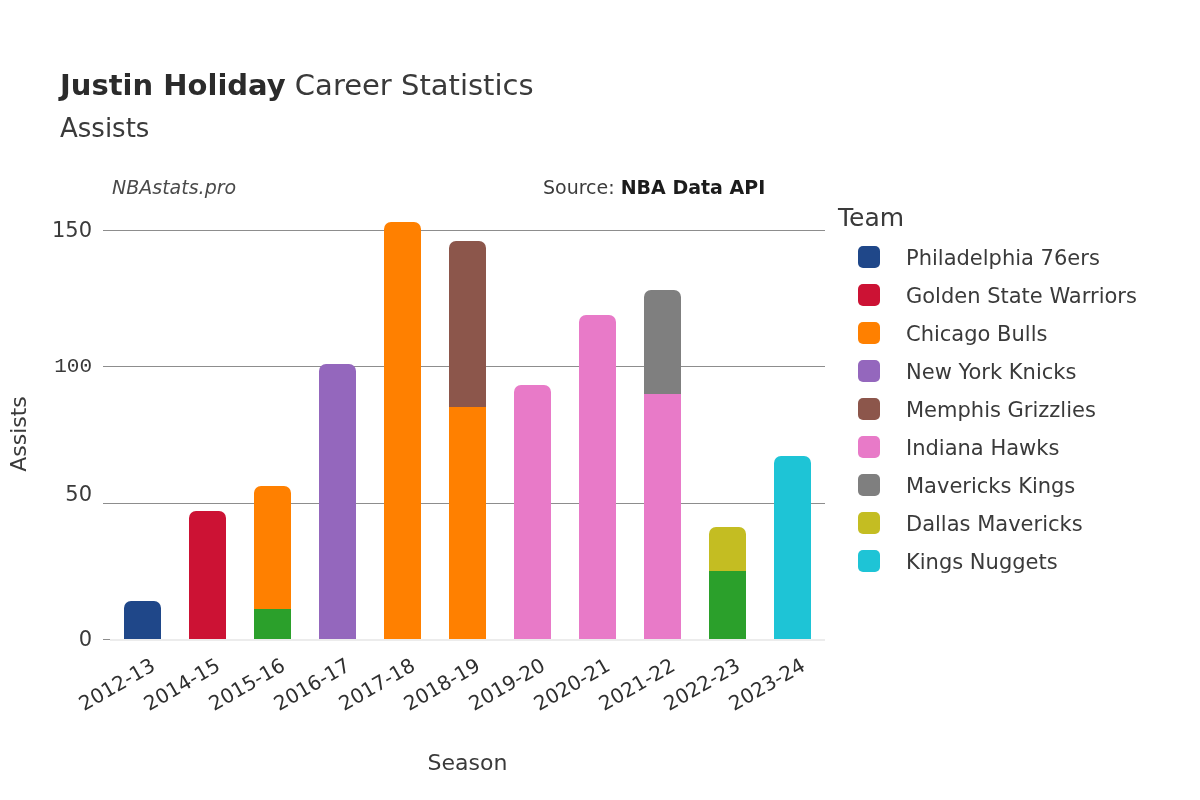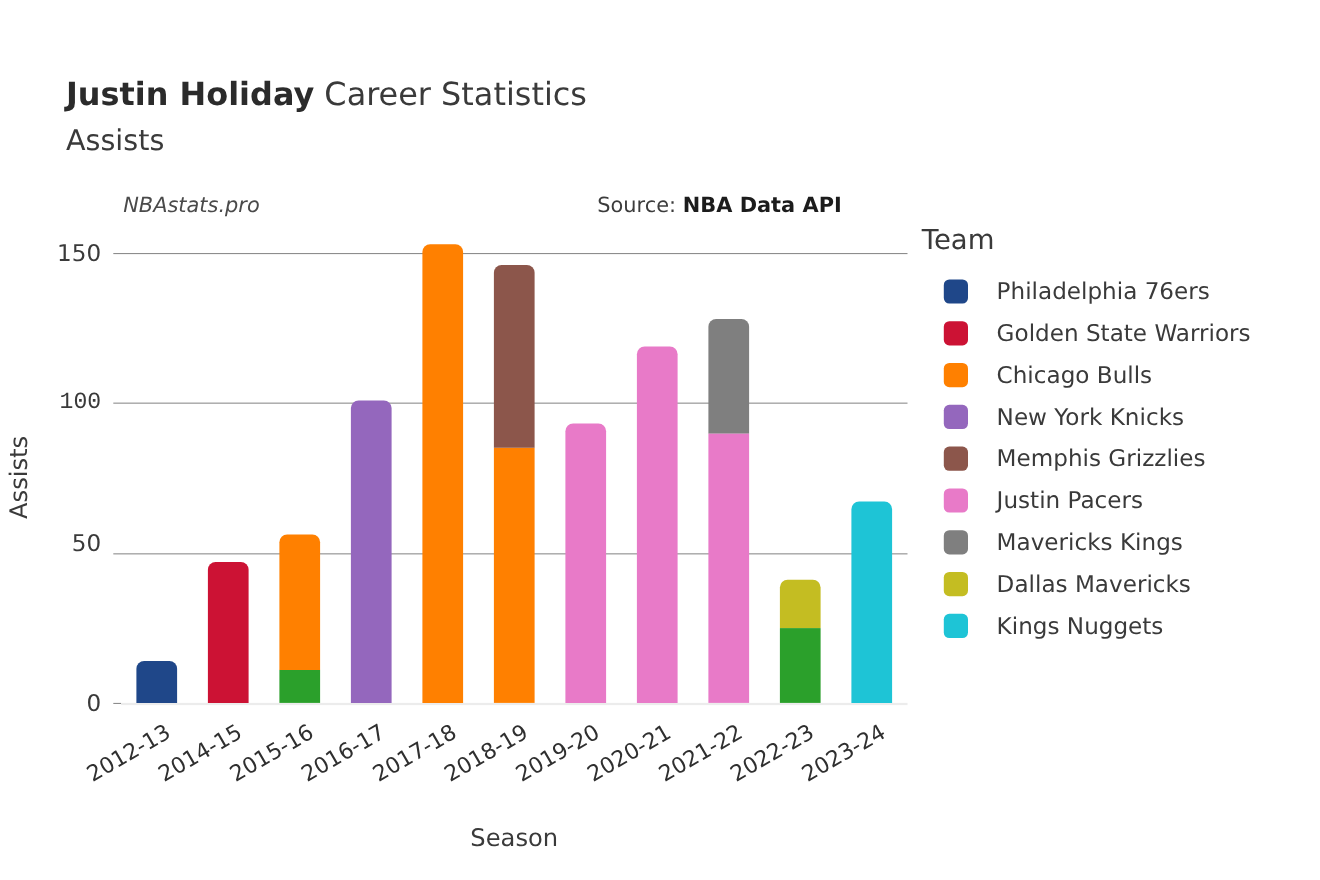--- a/index.html
+++ b/index.html
@@ -91,21 +91,21 @@
     text-align: right;
   }
 
   
   #legend { position: absolute; left: 838px; top: 204px; width: 350px; }
   #legend-title {
     font-size: 25px; color: #3a3a3a; margin: 0 0 14px 0;
     line-height: 28px;
   }
   .legend-row {
-    display: flex; align-items: center;
+    display: flex; align-items: flex-start;
     height: 38px;
   }
   .legend-swatch {
     width: 22px; height: 22px; border-radius: 5px;
     margin-left: 20px; margin-right: 26px;
     flex: 0 0 auto;
   }
   .legend-label {
     font-size: 21px; color: #3a3a3a; white-space: nowrap;
   }
@@ -216,21 +216,21 @@
         <div class="legend-row">
           <span class="legend-swatch" style="background: rgb(148, 103, 189);"></span>
           <span class="legend-label">New York Knicks</span>
         </div>
         <div class="legend-row">
           <span class="legend-swatch" style="background: rgb(140, 86, 75);"></span>
           <span class="legend-label">Memphis Grizzlies</span>
         </div>
         <div class="legend-row">
           <span class="legend-swatch" style="background: rgb(232, 122, 200);"></span>
-          <span class="legend-label">Justin Pacers</span>
+          <span class="legend-label">Indiana Hawks</span>
         </div>
         <div class="legend-row">
           <span class="legend-swatch" style="background: rgb(127, 127, 127);"></span>
           <span class="legend-label">Mavericks Kings</span>
         </div>
         <div class="legend-row">
           <span class="legend-swatch" style="background: rgb(196, 189, 34);"></span>
           <span class="legend-label">Dallas Mavericks</span>
         </div>
         <div class="legend-row">

